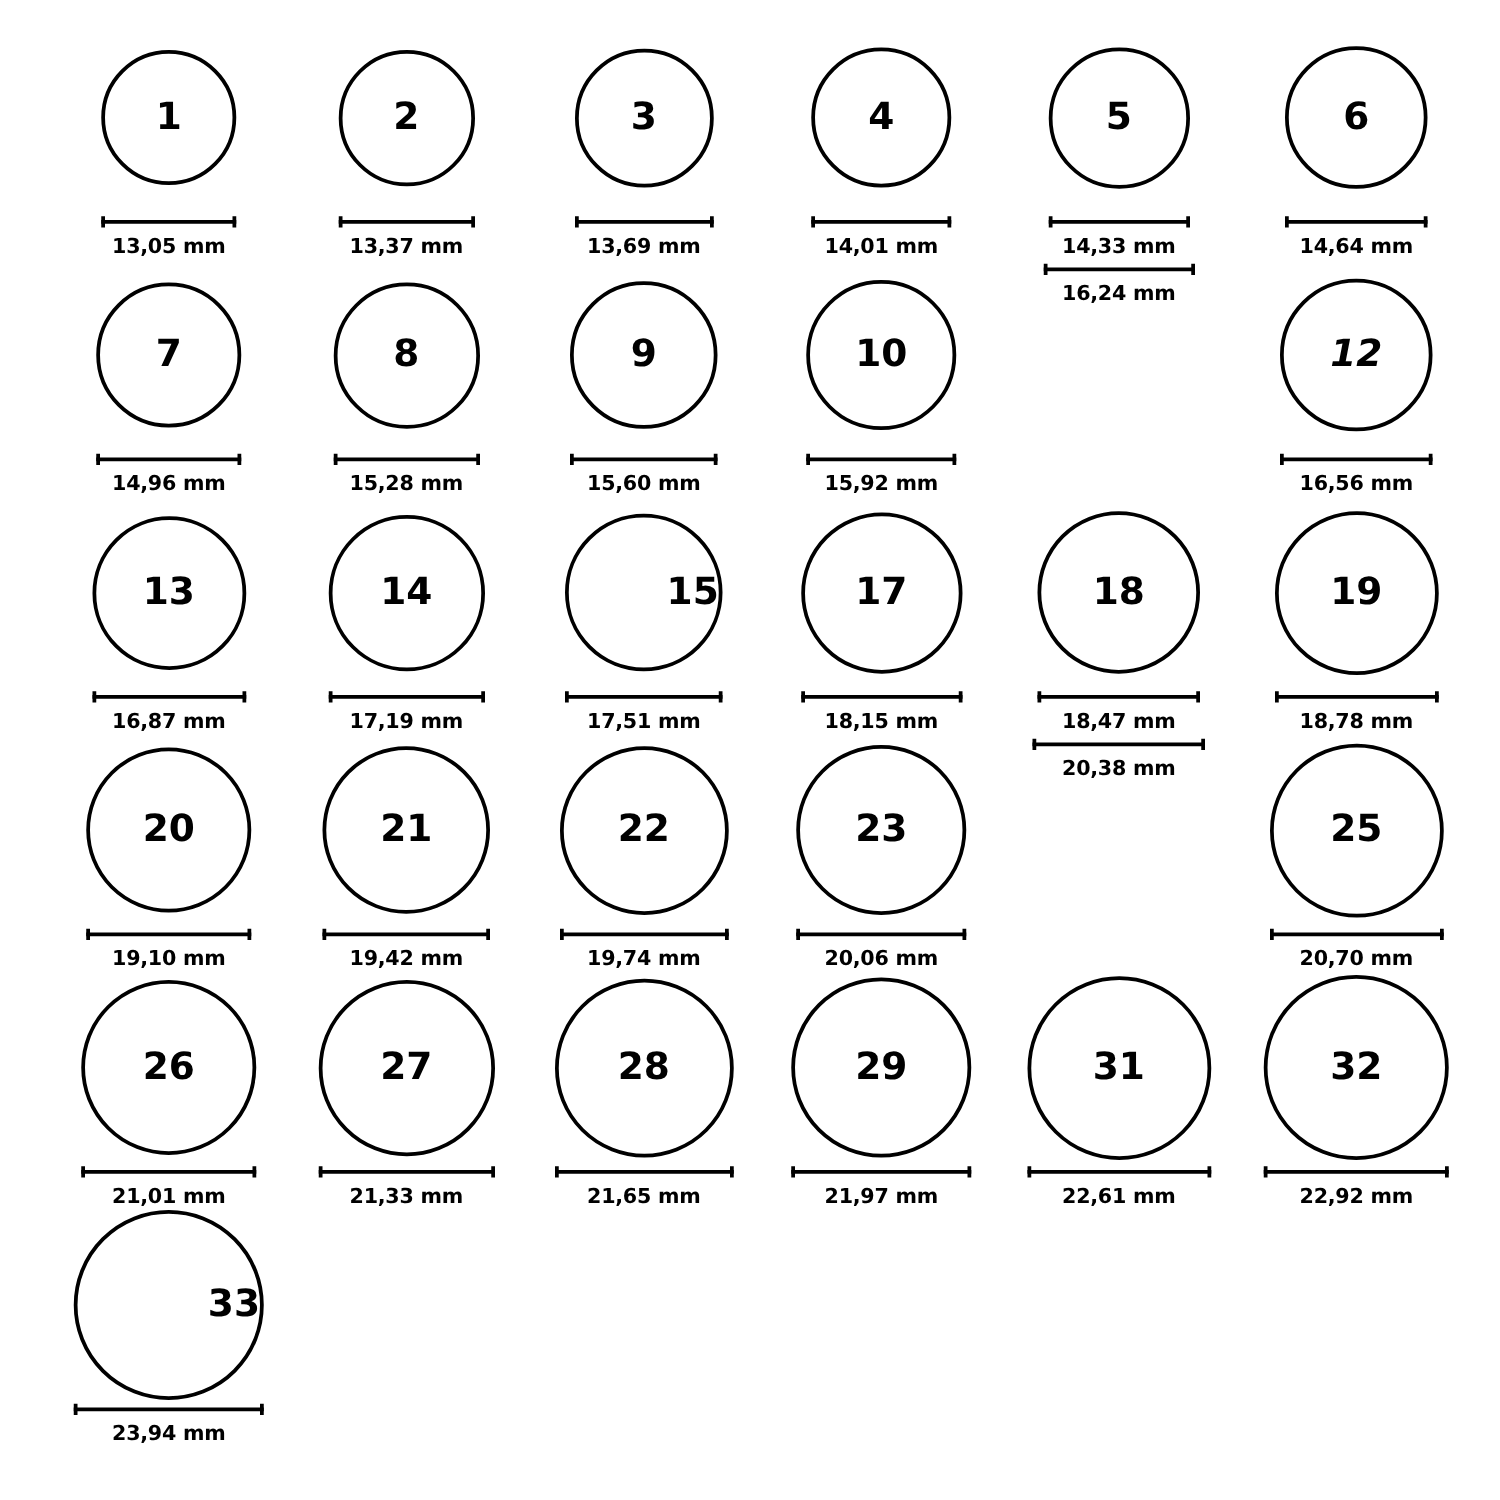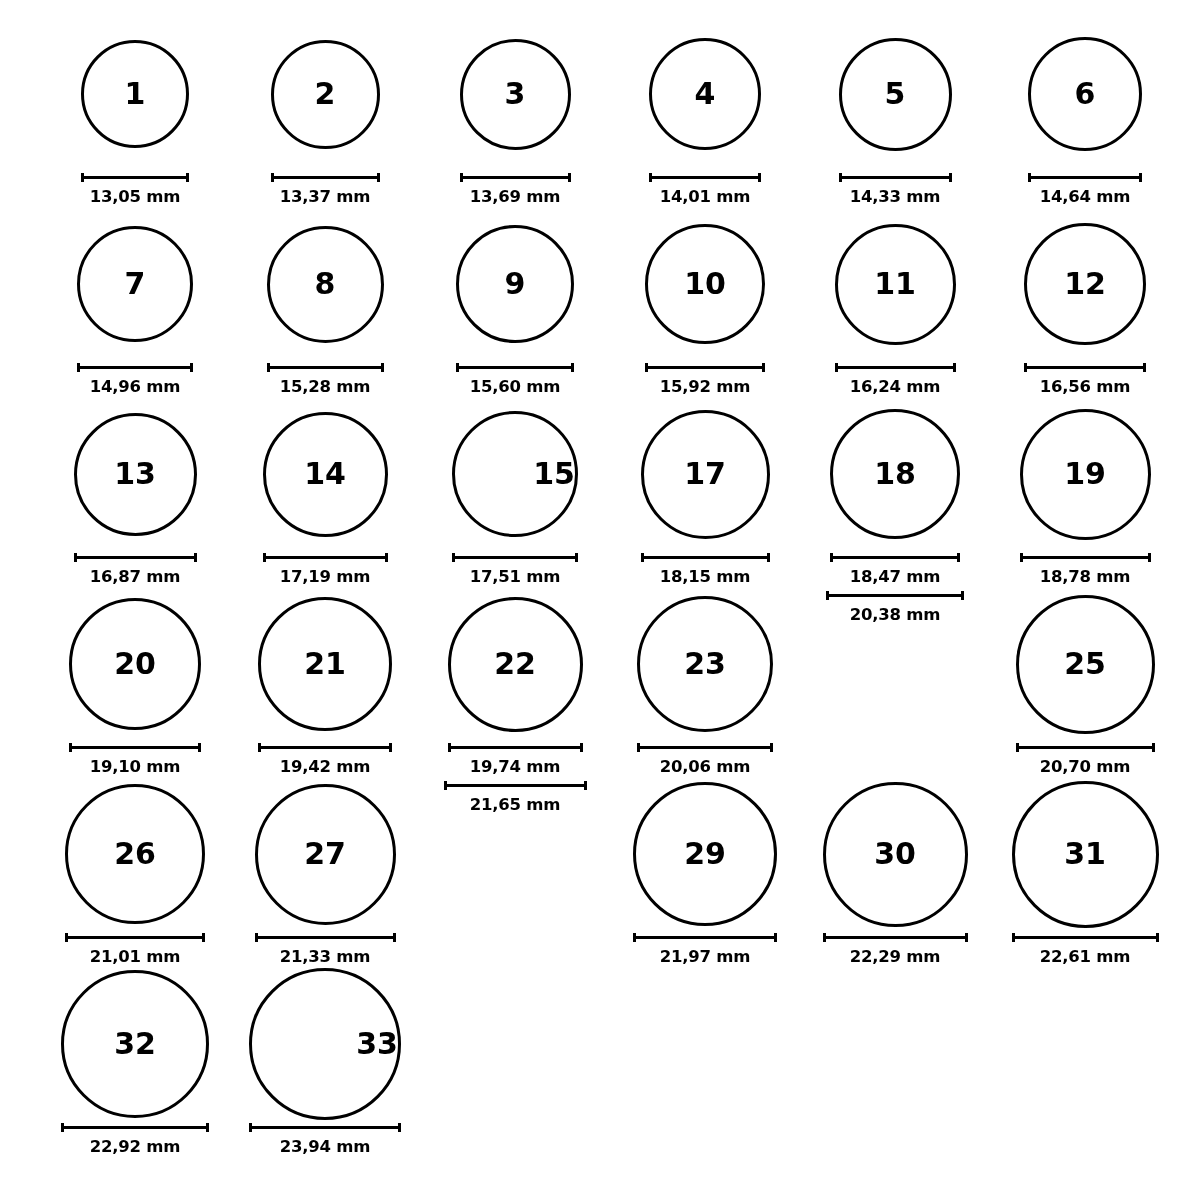--- a/index.html
+++ b/index.html
@@ -228,35 +228,30 @@
           </div>
         </div>
         <div class="ruler">
           <div class="ruler-bar" style="width: 120px;">
             <div class="ruler-line"></div>
           </div>
         </div>
         <div class="mm-label">15,92 mm</div>
       </div>
       <div class="cell">
-        <div class="circle-wrap">
-          <div class="circle" style="width: 121px; height: 121px;">
-            <span class="size-num">11</span>
-          </div>
-        </div>
         <div class="ruler">
           <div class="ruler-bar" style="width: 121px;">
             <div class="ruler-line"></div>
           </div>
         </div>
         <div class="mm-label">16,24 mm</div>
       </div>
       <div class="cell">
         <div class="circle-wrap">
-          <div class="circle" style="width: 122px; height: 122px;">
+          <div class="circle" style="width: 122px; height: 122px; font-style: italic;">
             <span class="size-num">12</span>
           </div>
         </div>
         <div class="ruler">
           <div class="ruler-bar" style="width: 122px;">
             <div class="ruler-line"></div>
           </div>
         </div>
         <div class="mm-label">16,56 mm</div>
       </div>
@@ -431,52 +426,44 @@
           </div>
         </div>
         <div class="ruler">
           <div class="ruler-bar" style="width: 141px;">
             <div class="ruler-line"></div>
           </div>
         </div>
         <div class="mm-label">21,33 mm</div>
       </div>
       <div class="cell">
+        <div class="circle-wrap">
+          <div class="circle" style="width: 143px; height: 143px;">
+            <span class="size-num">28</span>
+          </div>
+        </div>
         <div class="ruler">
           <div class="ruler-bar" style="width: 143px;">
             <div class="ruler-line"></div>
           </div>
         </div>
         <div class="mm-label">21,65 mm</div>
       </div>
       <div class="cell">
         <div class="circle-wrap">
           <div class="circle" style="width: 144px; height: 144px;">
             <span class="size-num">29</span>
           </div>
         </div>
         <div class="ruler">
           <div class="ruler-bar" style="width: 144px;">
             <div class="ruler-line"></div>
           </div>
         </div>
         <div class="mm-label">21,97 mm</div>
-      </div>
-      <div class="cell">
-        <div class="circle-wrap">
-          <div class="circle" style="width: 145px; height: 145px;">
-            <span class="size-num">30</span>
-          </div>
-        </div>
-        <div class="ruler">
-          <div class="ruler-bar" style="width: 145px;">
-            <div class="ruler-line"></div>
-          </div>
-        </div>
-        <div class="mm-label">22,29 mm</div>
       </div>
       <div class="cell">
         <div class="circle-wrap">
           <div class="circle" style="width: 147px; height: 147px;">
             <span class="size-num">31</span>
           </div>
         </div>
         <div class="ruler">
           <div class="ruler-bar" style="width: 147px;">
             <div class="ruler-line"></div>

